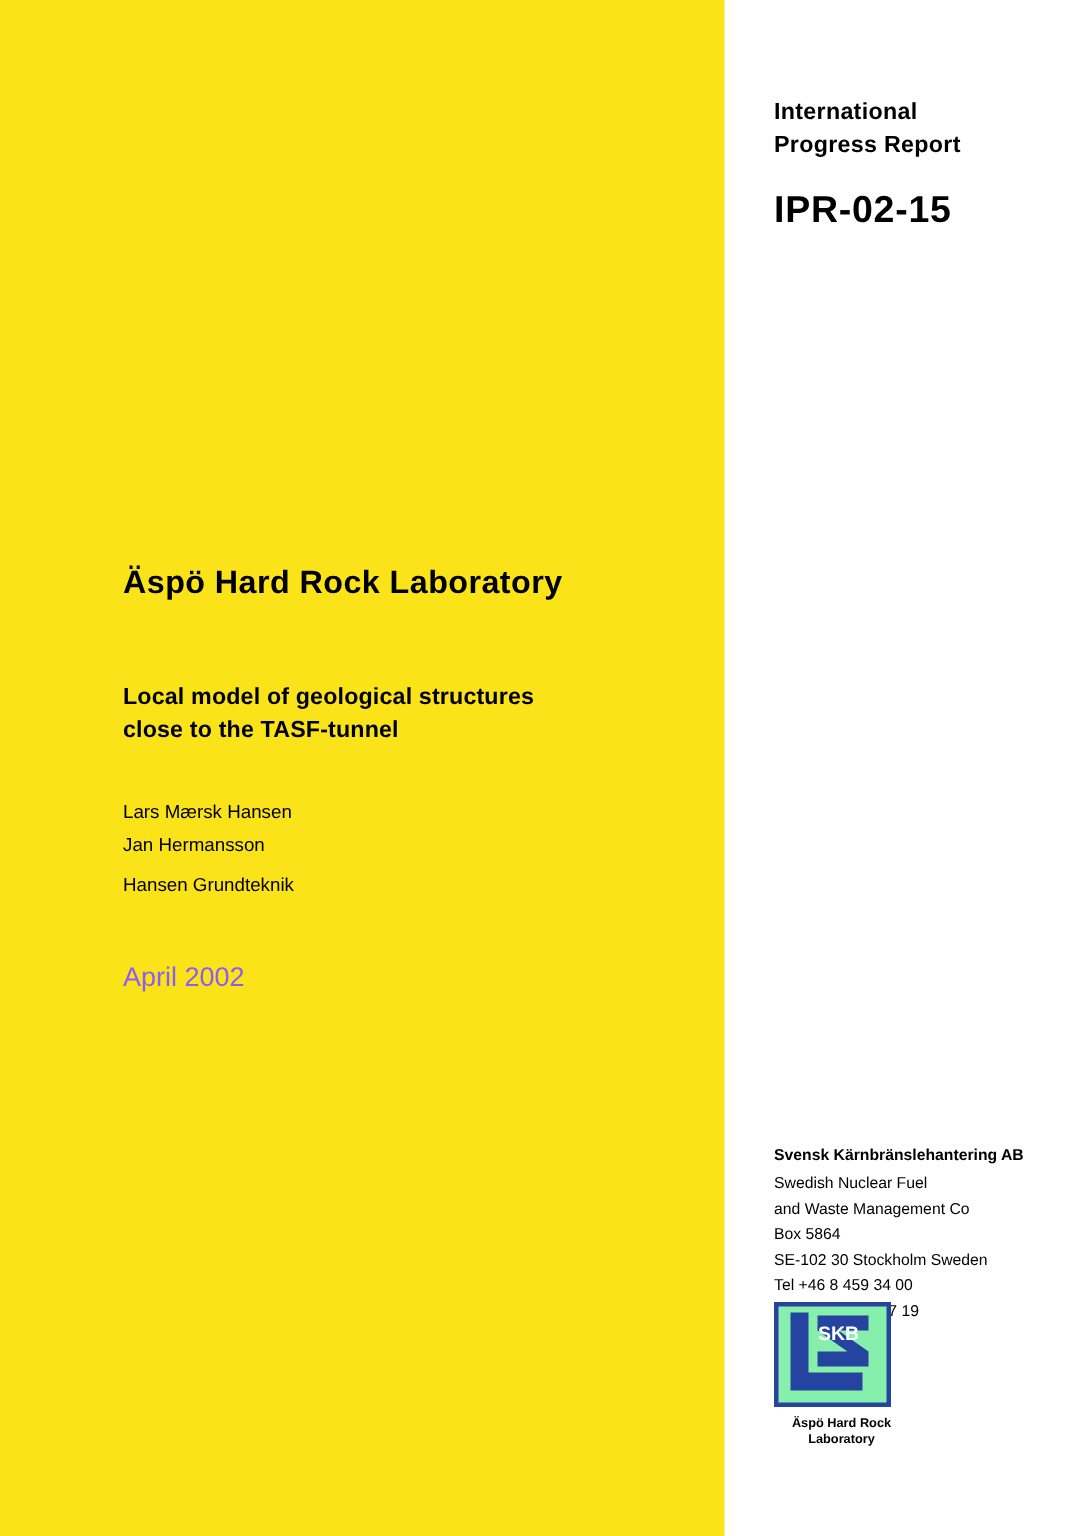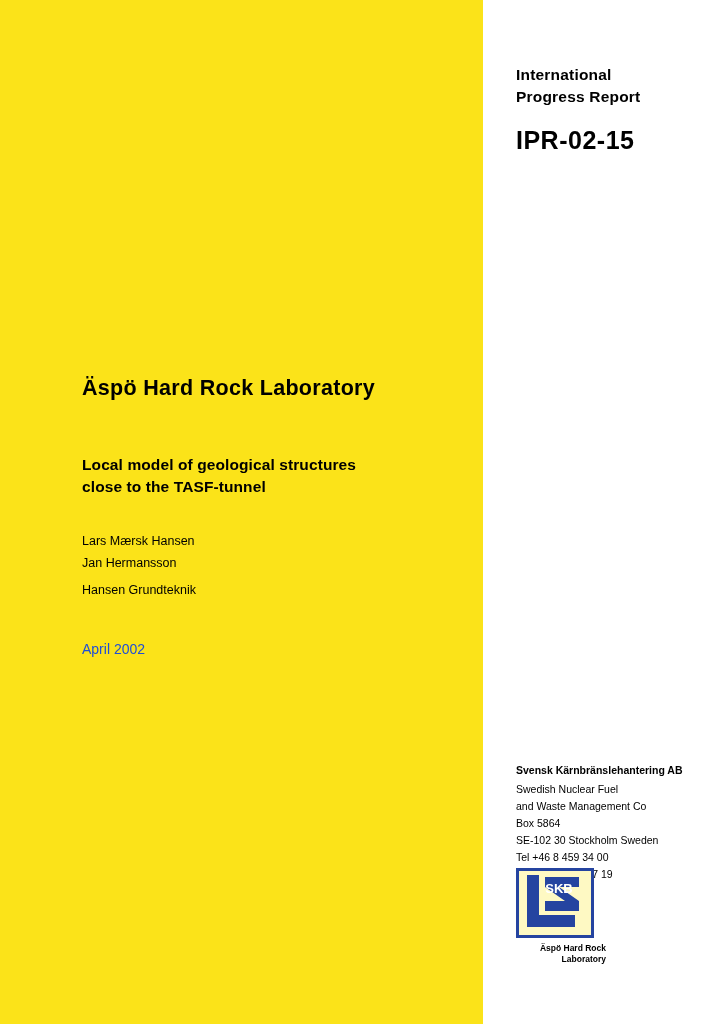--- a/index.html
+++ b/index.html
@@ -84,22 +84,22 @@
     position: absolute;
     left: 82px;
     top: 583px;
     font-size: 12.5px;
     color: #000;
   }
   .report-date {
     position: absolute;
     left: 82px;
     top: 641px;
-    font-size: 14px;
-    color: #1d4ed8;
+    font-size: 18px;
+    color: #8b5cf6;
   }
   
   .publisher {
     position: absolute;
     left: 516px;
     top: 762px;
     width: 200px;
     font-size: 10.5px;
     line-height: 1.62;
     color: #000;
@@ -119,29 +119,29 @@
     left: 516px;
     top: 868px;
     width: 100px;
   }
   .logo-box {
     position: relative;
     width: 78px;
     height: 70px;
     border: 3.5px solid #2544a0;
     box-sizing: border-box;
-    background: #fef9c3;
+    background: #86efac;
   }
   .logo-svg {
     display: block;
   }
   .logo-caption {
     margin-top: 5px;
     width: 90px;
-    text-align: right;
+    text-align: center;
     font-size: 8.5px;
     font-weight: bold;
     line-height: 1.3;
     color: #000;
   }
 </style>
 </head>
 <body>
 
 <div class="page">

